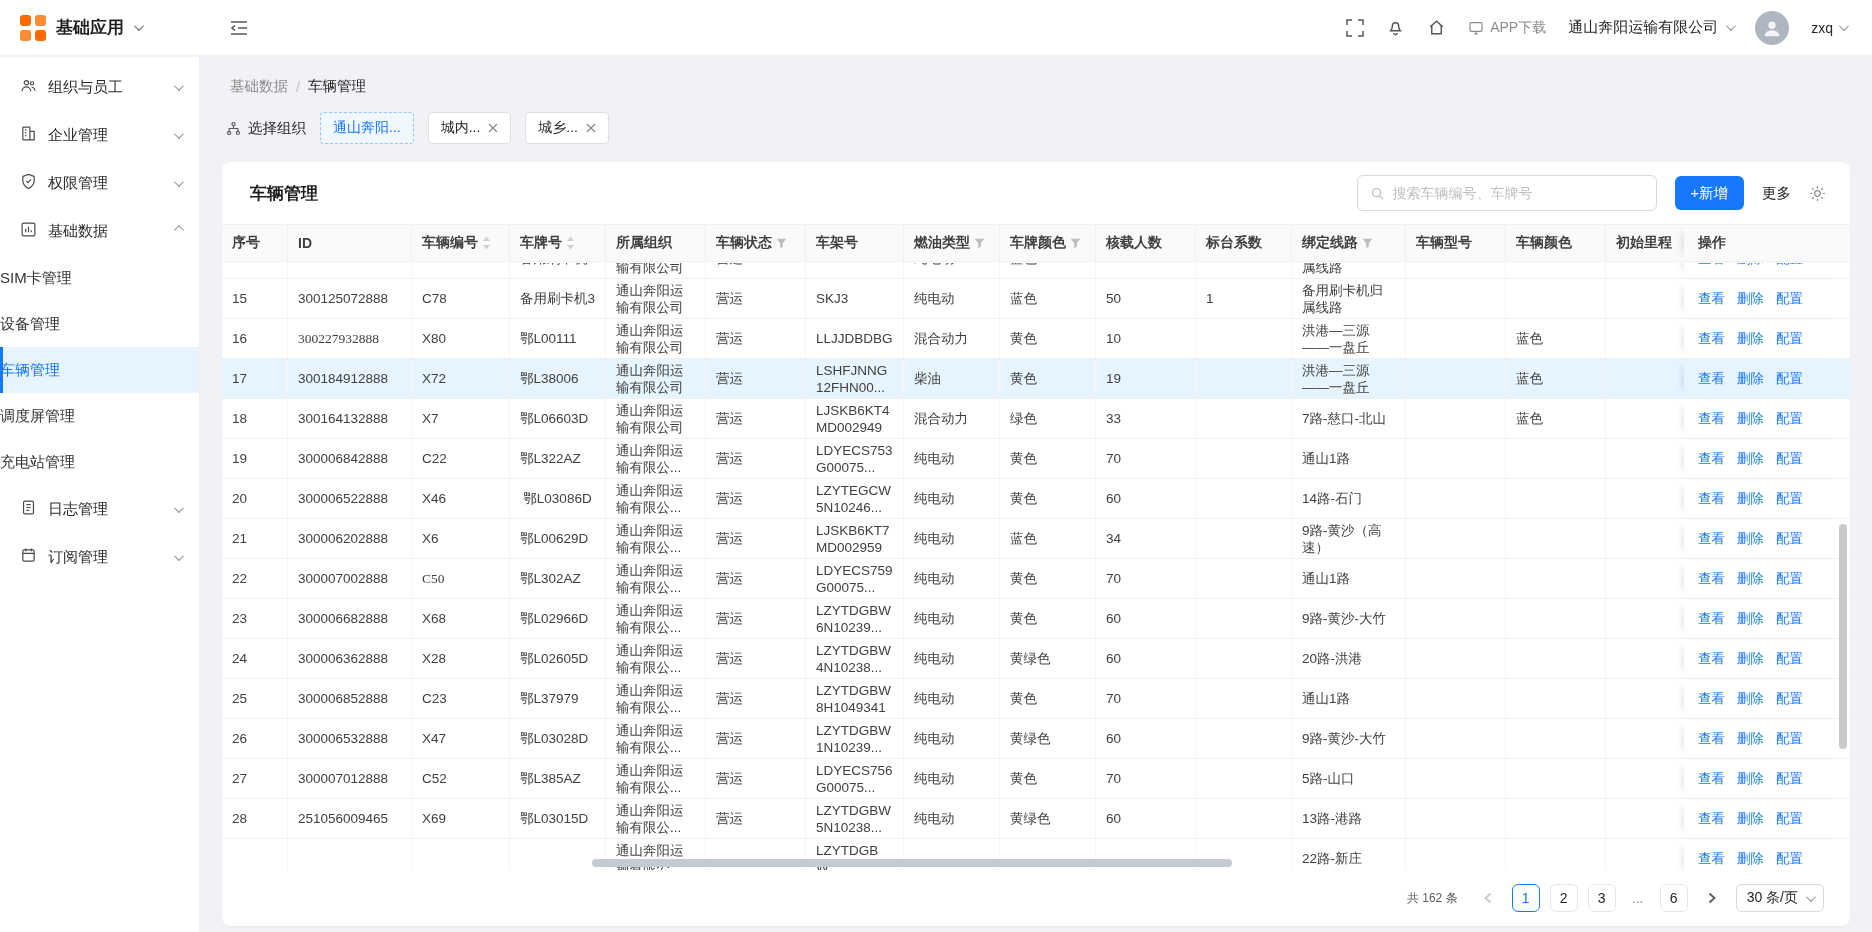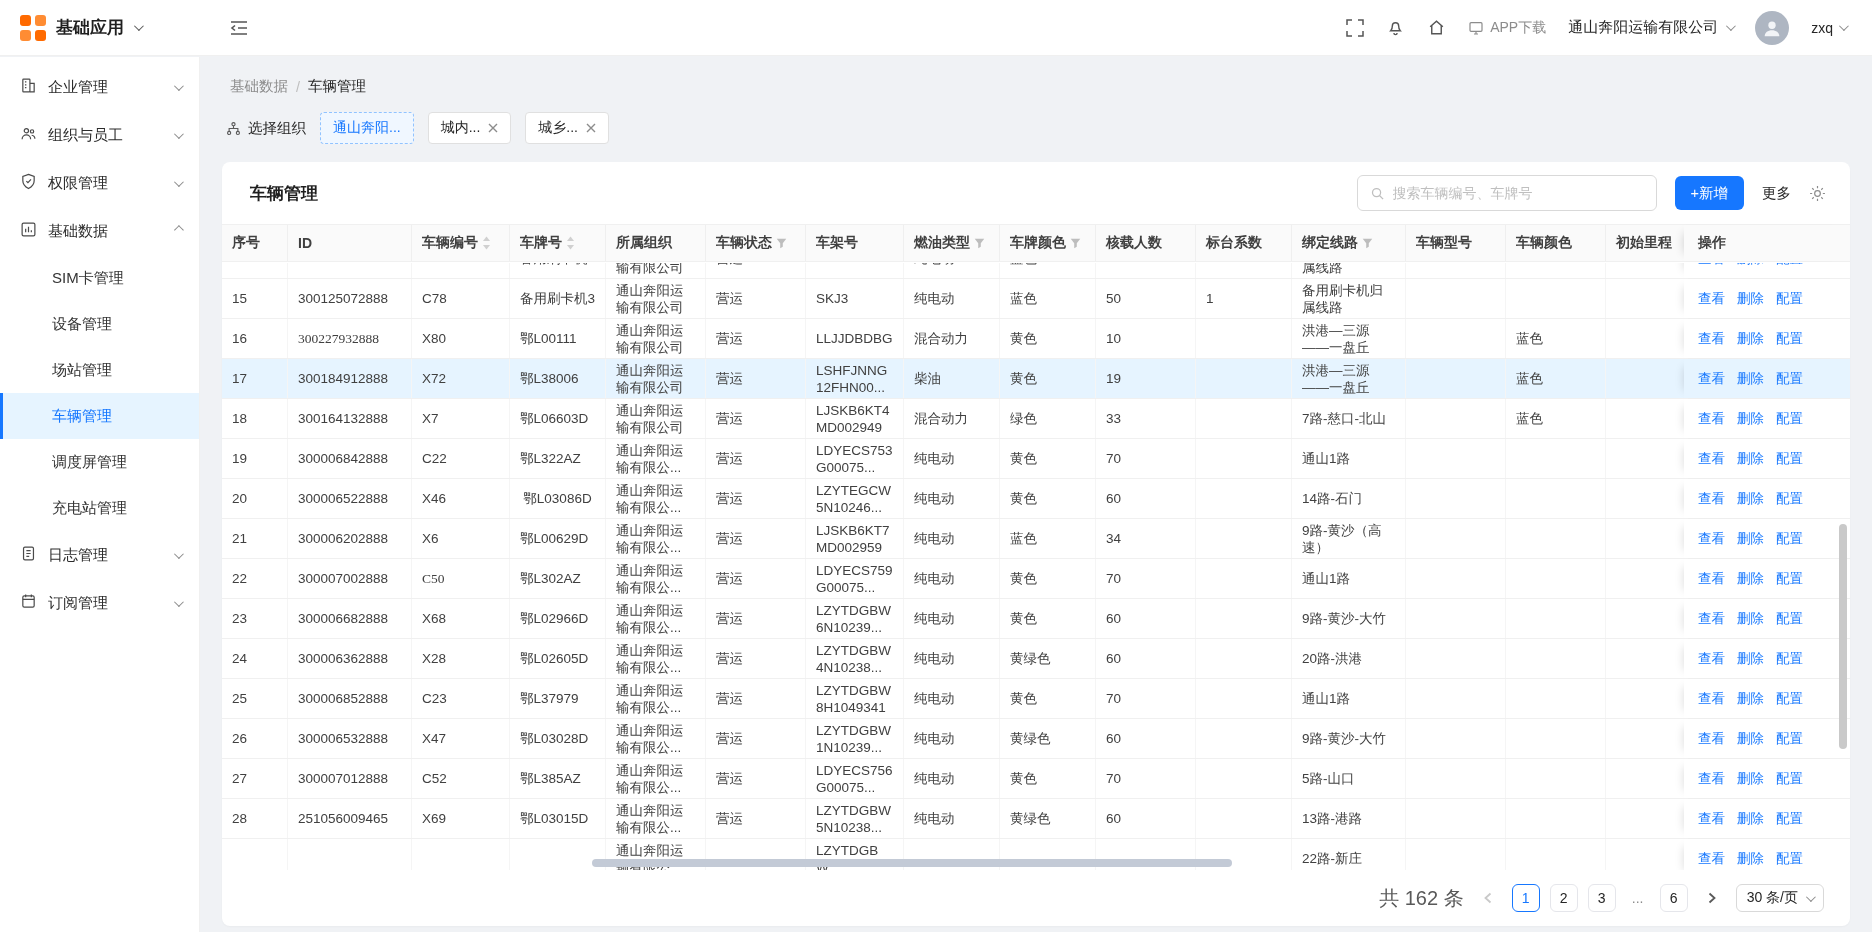--- a/index.html
+++ b/index.html
@@ -25,21 +25,21 @@
   .company { display:flex; align-items:center; gap:8px; font-size:15px; color:#262626; cursor:pointer; }
   .avatar { width:34px; height:34px; border-radius:50%; background:#aeb6c2; display:flex; align-items:center; justify-content:center; overflow:hidden; cursor:pointer; }
   .usermenu { display:flex; align-items:center; gap:6px; font-size:14px; cursor:pointer; }
 
   
   .sidebar { position:absolute; left:0; top:57px; bottom:0; width:200px; background:#fff;
     border-right:1px solid #f0f0f0; z-index:10; padding-top:6px; }
   .side-group { height:48px; display:flex; align-items:center; gap:11px; padding:0 18px 0 20px;
     font-size:15px; color:#2b2b2b; cursor:pointer; }
   .side-group .glabel { flex:1; }
-  .side-sub { height:46px; display:flex; align-items:center; padding-left:52px; font-size:15px;
+  .side-sub { height:46px; display:flex; align-items:center; font-size:15px;
     color:#333; cursor:pointer; position:relative; }
   .side-sub.active { background:#e6f4ff; color:#1677ff; }
   .side-sub.active::before { content:""; position:absolute; left:0; top:0; bottom:0; width:3px; background:#1677ff; }
 
   
   .main { position:absolute; left:200px; top:57px; right:0; bottom:0; display:flex; flex-direction:column; overflow:hidden; }
   .breadcrumb { margin:20px 30px 0; font-size:14.5px; display:flex; gap:8px; align-items:center; }
   .bc-prev { color:#8c8c8c; cursor:pointer; } .bc-sep { color:#bfbfbf; } .bc-cur { color:#262626; }
   .filters { margin:16px 26px 0; display:flex; align-items:center; gap:14px; }
   .org-select { display:flex; align-items:center; gap:7px; font-size:14.5px; cursor:pointer; }
@@ -82,21 +82,21 @@
   .td-actions { position:absolute; right:0; top:0; bottom:0; background:inherit; display:flex; align-items:center;
     gap:12px; padding-left:14px; box-shadow:-8px 0 10px -8px rgba(0,0,0,0.15); z-index:3; }
   .alink { color:#1677ff; font-size:13.5px; cursor:pointer; }
   .hscroll { position:absolute; bottom:3px; left:370px; width:640px; height:8px; border-radius:4px;
     background:#c3cad6; z-index:6; cursor:pointer; }
   .vscroll { position:absolute; right:3px; top:300px; height:225px; width:8px; border-radius:4px;
     background:#c9c9c9; z-index:6; cursor:pointer; }
 
   
   .card-foot { flex:none; height:56px; display:flex; align-items:center; justify-content:flex-end; gap:10px; padding-right:26px; }
-  .total { font-size:20px; color:#595959; }
+  .total { font-size:12px; color:#595959; margin-right:6px; }
   .pg-btn { width:28px; height:28px; display:flex; align-items:center; justify-content:center; cursor:pointer; }
   .pg-num { min-width:28px; height:28px; display:flex; align-items:center; justify-content:center;
     border:1px solid #e5e6eb; border-radius:6px; font-size:14px; color:#262626; cursor:pointer; background:#fff; }
   .pg-num.active { border-color:#1677ff; color:#1677ff; }
   .pg-ellipsis { min-width:24px; text-align:center; color:#8c8c8c; font-size:14px; cursor:pointer; }
   .page-size { height:28px; border:1px solid #d9d9d9; border-radius:6px; display:flex; align-items:center;
     gap:8px; padding:0 10px; font-size:14px; cursor:pointer; background:#fff; }
 </style>
 </head>
 <body>
@@ -157,37 +157,37 @@
       <span>zxq</span>
       <span class="chev down gray"></span>
     </span>
   </div>
 </div>
 
 <div class="sidebar">
   <div class="side-group">
     <span>
       <svg width="17" height="17" viewBox="0 0 24 24" fill="none" stroke="#4a4a4a" stroke-width="1.7">
-          <rect x="4" y="3" width="10" height="18" rx="1"></rect>
-          <path d="M14 9h6v12h-6M7 7h2M7 11h2M7 15h2"></path>
+          <circle cx="9" cy="8" r="3"></circle>
+          <path d="M3 20c0-3.3 2.7-6 6-6s6 2.7 6 6"></path>
+          <circle cx="17" cy="9" r="2.3"></circle>
+          <path d="M16.5 14.5c2.8.3 4.5 2.4 4.5 5"></path>
         </svg>
     </span>
-    <span class="glabel">企业管理</span>
+    <span class="glabel">组织与员工</span>
     <span class="chev down gray"></span>
   </div>
   <div class="side-group">
     <span>
       <svg width="17" height="17" viewBox="0 0 24 24" fill="none" stroke="#4a4a4a" stroke-width="1.7">
-          <circle cx="9" cy="8" r="3"></circle>
-          <path d="M3 20c0-3.3 2.7-6 6-6s6 2.7 6 6"></path>
-          <circle cx="17" cy="9" r="2.3"></circle>
-          <path d="M16.5 14.5c2.8.3 4.5 2.4 4.5 5"></path>
+          <rect x="4" y="3" width="10" height="18" rx="1"></rect>
+          <path d="M14 9h6v12h-6M7 7h2M7 11h2M7 15h2"></path>
         </svg>
     </span>
-    <span class="glabel">组织与员工</span>
+    <span class="glabel">企业管理</span>
     <span class="chev down gray"></span>
   </div>
   <div class="side-group">
     <span>
       <svg width="17" height="17" viewBox="0 0 24 24" fill="none" stroke="#4a4a4a" stroke-width="1.7">
           <path d="M12 2l8 3v6c0 5-3.4 8.6-8 11-4.6-2.4-8-6-8-11V5z"></path>
           <path d="M9 11.5l2.2 2.2L15.5 9"></path>
         </svg>
     </span>
     <span class="glabel">权限管理</span>
@@ -201,23 +201,20 @@
         </svg>
     </span>
     <span class="glabel">基础数据</span>
     <span class="chev up gray"></span>
   </div>
   <div class="side-sub">
       <span>SIM卡管理</span>
     </div>
   <div class="side-sub">
       <span>设备管理</span>
-    </div>
-  <div class="side-sub">
-      <span>场站管理</span>
     </div>
   <div class="side-sub active">
       <span>车辆管理</span>
     </div>
   <div class="side-sub">
       <span>调度屏管理</span>
     </div>
   <div class="side-sub">
       <span>充电站管理</span>
     </div>

